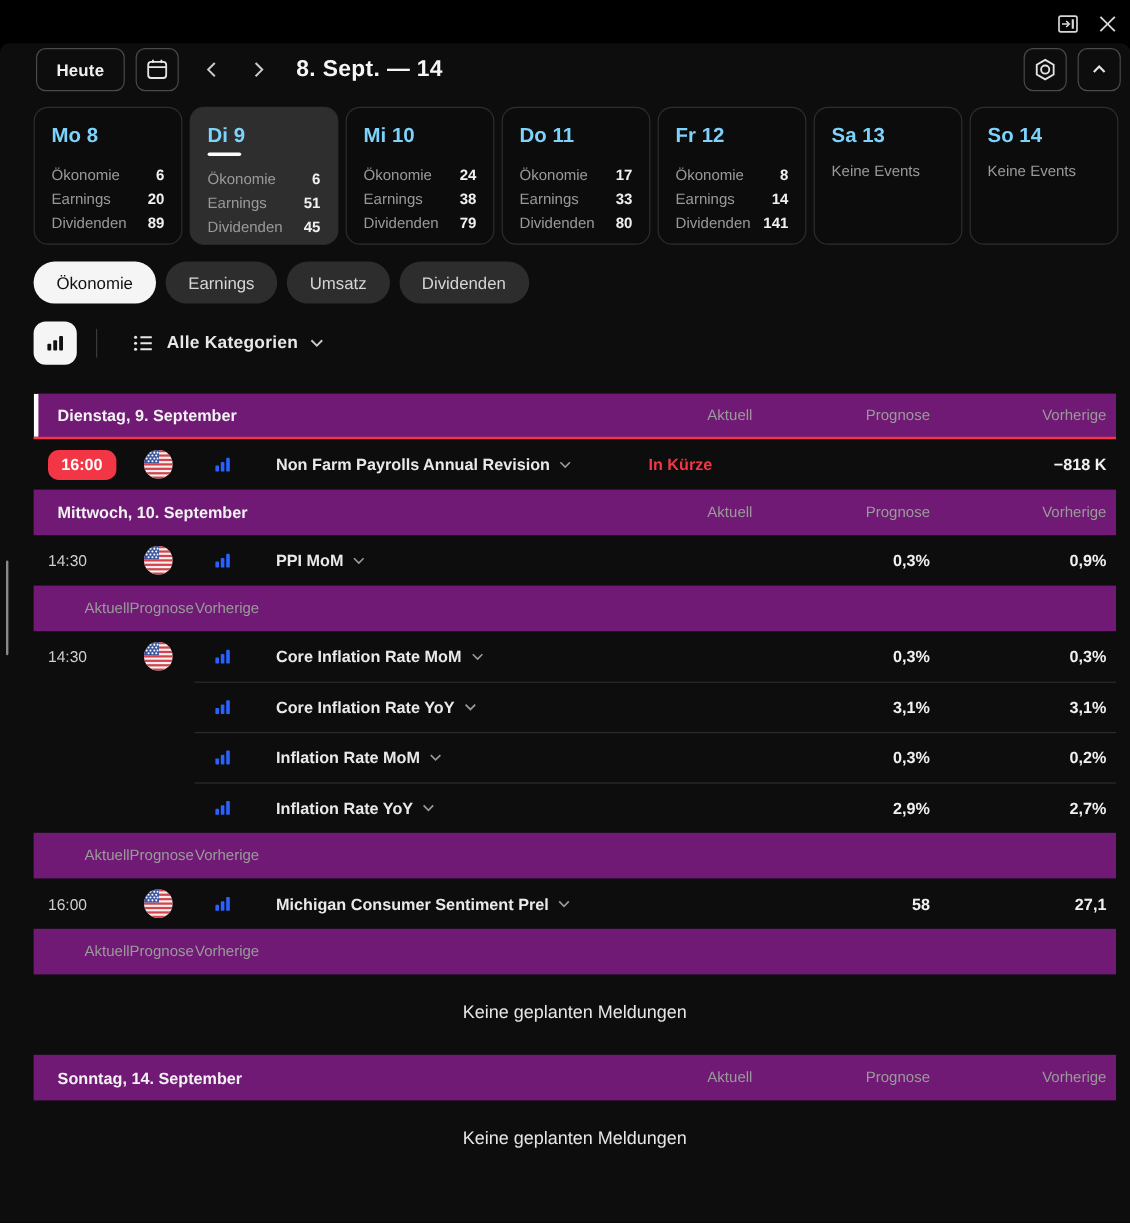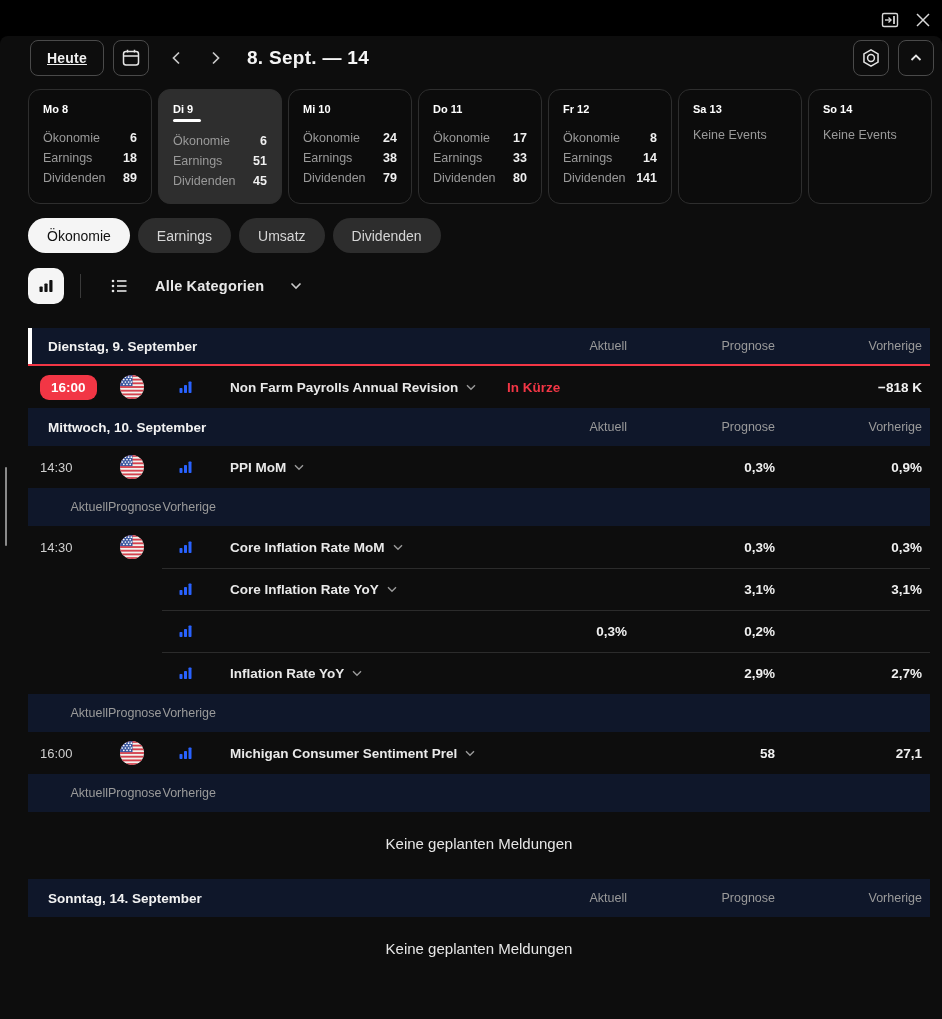--- a/index.html
+++ b/index.html
@@ -24,21 +24,20 @@
     overflow:hidden;
   }
 
   
   .toolbar { display:flex; align-items:center; padding:4px 8px 0 30px; height:40px; }
   .btn-outline {
     background:transparent; border:1px solid #4a4a4a; border-radius:8px;
     color:#f0f0f0; height:36px; cursor:pointer;
     display:flex; align-items:center; justify-content:center;
     font-family:inherit;
-    text-decoration:underline;
   }
   .btn-today { padding:0 16px; font-size:14px; font-weight:600; letter-spacing:.2px; }
   .btn-square { width:36px; }
   .btn-cal { margin-left:9px; }
   .nav-chev { background:none; border:none; cursor:pointer; width:32px; height:32px;
     display:flex; align-items:center; justify-content:center; color:#c9c9c9; }
   .nav-prev { margin-left:12px; }
   .nav-next { margin-left:6px; }
   .tb-title { margin-left:16px; font-size:19px; font-weight:700; color:#f5f5f5; letter-spacing:.3px; }
   .tb-spacer { flex:1; }
@@ -46,21 +45,21 @@
   .btn-collapse { color:#e3e3e3; }
 
   
   .day-cards { display:flex; gap:6px; margin:13px 12px 0 28px; }
   .day-card {
     width:124px; height:115px; flex:0 0 124px;
     background:#0c0c0c; border:1px solid #2e2e2e; border-radius:12px;
     padding:13px 14px; cursor:pointer;
   }
   .day-card.selected { background:#2e2e2e; border-color:#2e2e2e; }
-  .day-card-title { font-size:11px; font-weight:600; color:#ffffff; margin-bottom:13px; }
+  .day-card-title { font-size:17px; font-weight:600; color:#7dd3fc; margin-bottom:13px; }
   .day-card.selected .day-card-title { margin-bottom:4px; }
   .day-card-underline { display:none; width:28px; height:3px; background:#fff; border-radius:2px; margin-bottom:9px; }
   .day-card.selected .day-card-underline { display:block; }
   .day-stat { display:flex; justify-content:space-between; align-items:baseline; line-height:20px; }
   .day-stat-name { font-size:12.5px; color:#9a9a9a; }
   .day-stat-val { font-size:12.5px; font-weight:700; color:#f0f0f0; }
   .day-card-empty { font-size:12.5px; color:#9a9a9a; }
 
   
   .chips { display:flex; gap:8px; margin:14px 0 0 28px; }
@@ -71,51 +70,51 @@
   }
   .chip.selected { background:#f5f5f5; color:#111; font-weight:500; }
 
   
   .catbar { display:flex; align-items:center; margin:15px 0 0 28px; height:36px; }
   .btn-chartview {
     width:36px; height:36px; border-radius:10px; background:#f5f5f5; border:none;
     display:flex; align-items:center; justify-content:center; cursor:pointer;
   }
   .catbar-divider { width:1px; height:24px; background:#3a3a3a; margin:0 20px 0 16px; }
-  .cat-dropdown { display:flex; align-items:center; gap:26px; background:none; border:none;
+  .cat-dropdown { display:flex; align-items:center; gap:10px; background:none; border:none;
     color:#e8e8e8; cursor:pointer; font-family:inherit; padding:6px 8px; border-radius:8px; }
   .cat-dropdown-label { font-size:14.5px; font-weight:600; letter-spacing:.2px; }
 
   
   .table { margin:24px 12px 0 28px; }
   .grid {
     display:grid;
     grid-template-columns:68px 48px 60px 1fr 120px 148px 147px;
     align-items:center;
     padding-left:12px; padding-right:8px;
   }
-  .sec-header { height:38px; background:#0f172a; }
+  .sec-header { height:38px; background:#701a75; }
   .sec-header.current { box-shadow:inset 4px 0 0 0 #fff; border-bottom:2px solid #f23645; }
   .sec-day { grid-column:1 / 5; font-size:13.5px; font-weight:700; color:#f2f2f2; padding-left:8px; }
   .col-h { font-size:12.5px; color:#9a9a9a; text-align:right; }
   .row { height:42px; cursor:pointer; }
   .row.sub { position:relative; }
   .row.sub::before { content:""; position:absolute; left:134px; right:0; top:0; height:1px; background:#2b2b2b; }
   .cell-time { font-size:13px; color:#cfcfcf; }
   .time-badge {
     display:inline-block; background:#f23645; color:#fff; font-weight:700; font-size:13.5px;
     padding:5px 11px; border-radius:9px;
   }
   .cell-flag { display:flex; justify-content:center; }
   .flag-wrap { width:24px; height:24px; border-radius:50%; overflow:hidden; }
   .cell-chart { display:flex; justify-content:center; }
   .cell-name { display:flex; align-items:center; gap:8px; padding-left:14px; }
   .event-name { font-size:13.5px; font-weight:600; color:#e9e9e9; white-space:nowrap; }
   .cell-val { font-size:13.5px; font-weight:600; color:#f0f0f0; text-align:right; }
-  .cell-val.red { color:#f23645; text-align:left; }
+  .cell-val.red { color:#f23645; text-align:center; }
   .empty-msg { text-align:center; padding:23px 0 27px; font-size:15px; color:#e6e6e6; }
 
   
   .scroll-thumb { position:absolute; left:5px; top:467px; width:2px; height:79px; background:#8a8a8a; border-radius:1px; z-index:6; cursor:grab; }
 </style>
 </head>
 <body>
 
 <div class="win-icons">
   <button class="win-icon-btn">
@@ -191,21 +190,21 @@
       <div class="day-card">
     <div class="day-card-title">Mo 8</div>
 
     <div class="day-card-body">
           <div class="day-stat">
     <span class="day-stat-name">Ökonomie</span>
     <span class="day-stat-val">6</span>
   </div>
           <div class="day-stat">
     <span class="day-stat-name">Earnings</span>
-    <span class="day-stat-val">18</span>
+    <span class="day-stat-val">20</span>
   </div>
           <div class="day-stat">
     <span class="day-stat-name">Dividenden</span>
     <span class="day-stat-val">89</span>
   </div>
         </div>
   </div>
       <div class="day-card selected">
     <div class="day-card-title">Di 9</div>
     <div class="day-card-underline"></div>
@@ -557,20 +556,28 @@
     <div class="cell-flag"></div>
     <div class="cell-chart">
           <span>
     <svg width="16" height="16" viewBox="0 0 16 16">
       <rect x="1.5" y="9" width="3" height="5" rx="0.7" fill="#2962ff"></rect>
       <rect x="6" y="6" width="3" height="8" rx="0.7" fill="#2962ff"></rect>
       <rect x="10.5" y="2.5" width="3" height="11.5" rx="0.7" fill="#2962ff"></rect>
     </svg>
   </span>
         </div>
+    <div class="cell-name">
+      <span class="event-name">Inflation Rate MoM</span>
+      <span>
+        <svg width="10" height="7" viewBox="0 0 10 7" fill="none" stroke="#9a9a9a" stroke-width="1.4">
+          <path d="M1 1.2 L5 5.2 L9 1.2"></path>
+        </svg>
+      </span>
+    </div>
     <div class="cell-val"></div>
     <div class="cell-val">0,3%</div>
     <div class="cell-val">0,2%</div>
   </div>
       <div class="grid row sub">
     <div class="cell-time"></div>
     <div class="cell-flag"></div>
     <div class="cell-chart">
           <span>
     <svg width="16" height="16" viewBox="0 0 16 16">

